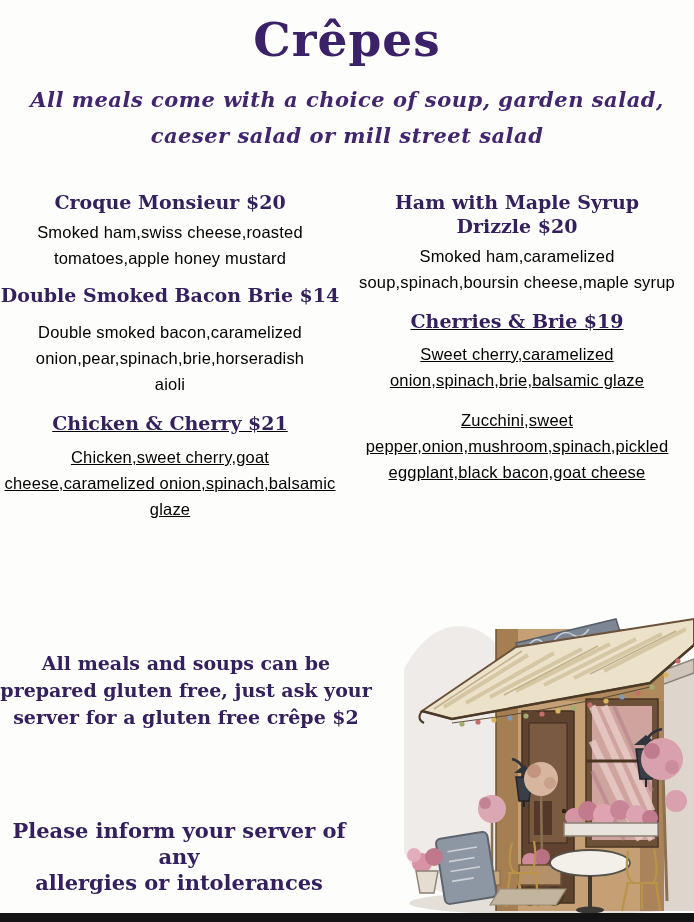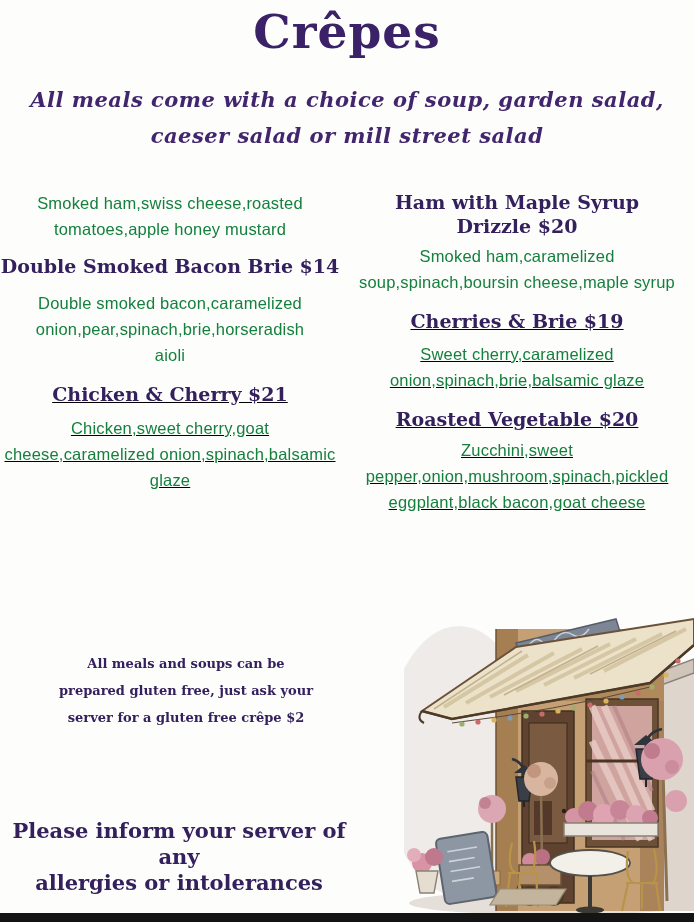--- a/index.html
+++ b/index.html
@@ -5,21 +5,21 @@
   html,body{margin:0;padding:0;}
   body{
     width:694px;height:922px;
     background:#fdfdfc;
     font-family:"Liberation Sans",sans-serif;
     overflow:hidden;position:relative;
   }
   .page{position:relative;width:694px;height:922px;background:#fdfdfc;}
 
   .title{
-    position:absolute;top:4px;left:0;width:694px;
+    position:absolute;top:12px;left:0;width:694px;
     text-align:center;
     font-family:"DejaVu Serif",serif;
     font-weight:bold;
     font-size:47px;
     color:#3b2167;
     letter-spacing:1px;
   }
   .subtitle{
     position:absolute;top:82px;left:0;width:694px;
     text-align:center;
@@ -44,38 +44,38 @@
     font-size:19px;
     line-height:24px;
     color:#33205c;
     text-align:center;
     white-space:pre-line;
     margin:0 0 5px 0;
   }
   .item-desc{
     font-size:16.5px;
     line-height:26px;
-    color:#15803d;
+    color:#000000;
     text-align:center;
     white-space:pre-line;
     letter-spacing:0.2px;
   }
   .gap-lg{margin-top:14px;text-decoration:underline;}
 
   .note{
     position:absolute;
     font-family:"DejaVu Serif",serif;
     font-weight:bold;
     color:#33205c;
     text-align:center;
     white-space:pre-line;
   }
   .note-gluten{
     top:650px;left:0;width:372px;
-    font-size:13px;line-height:27px;
+    font-size:19px;line-height:27px;
   }
   .note-allergy{
     top:818px;left:0;width:358px;
     font-size:21px;line-height:26px;
   }
 
   .illustration{
     position:absolute;
     right:0;bottom:9px;
     width:290px;height:302px;
@@ -90,20 +90,21 @@
 <body>
 
 <div class="page">
 
   <div class="title">Crêpes</div>
   <div class="subtitle">All meals come with a choice of soup, garden salad,
 caeser salad or mill street salad</div>
 
   <div class="col col-left">
     <div class="menu-item">
+      <div class="item-title">Croque Monsieur $20</div>
       <div class="item-desc">Smoked ham,swiss cheese,roasted
 tomatoes,apple honey mustard</div>
     </div>
     <div class="menu-item">
       <div class="item-title" style="margin-bottom:12px">Double Smoked Bacon Brie $14</div>
       <div class="item-desc">Double smoked bacon,caramelized
 onion,pear,spinach,brie,horseradish
 aioli</div>
     </div>
     <div class="menu-item gap-lg">
@@ -120,21 +121,20 @@
 Drizzle $20</div>
       <div class="item-desc">Smoked ham,caramelized
 soup,spinach,boursin cheese,maple syrup</div>
     </div>
     <div class="menu-item gap-lg">
       <div class="item-title" style="margin-bottom:8px">Cherries &amp; Brie $19</div>
       <div class="item-desc">Sweet cherry,caramelized
 onion,spinach,brie,balsamic glaze</div>
     </div>
     <div class="menu-item gap-lg">
-      <div class="item-title" style="margin-bottom:6px">Roasted Vegetable $20</div>
       <div class="item-desc">Zucchini,sweet
 pepper,onion,mushroom,spinach,pickled
 eggplant,black bacon,goat cheese</div>
     </div>
   </div>
 
   <div class="note note-gluten">All meals and soups can be
 prepared gluten free, just ask your
 server for a gluten free crêpe $2</div>
   <div class="note note-allergy">Please inform your server of any

